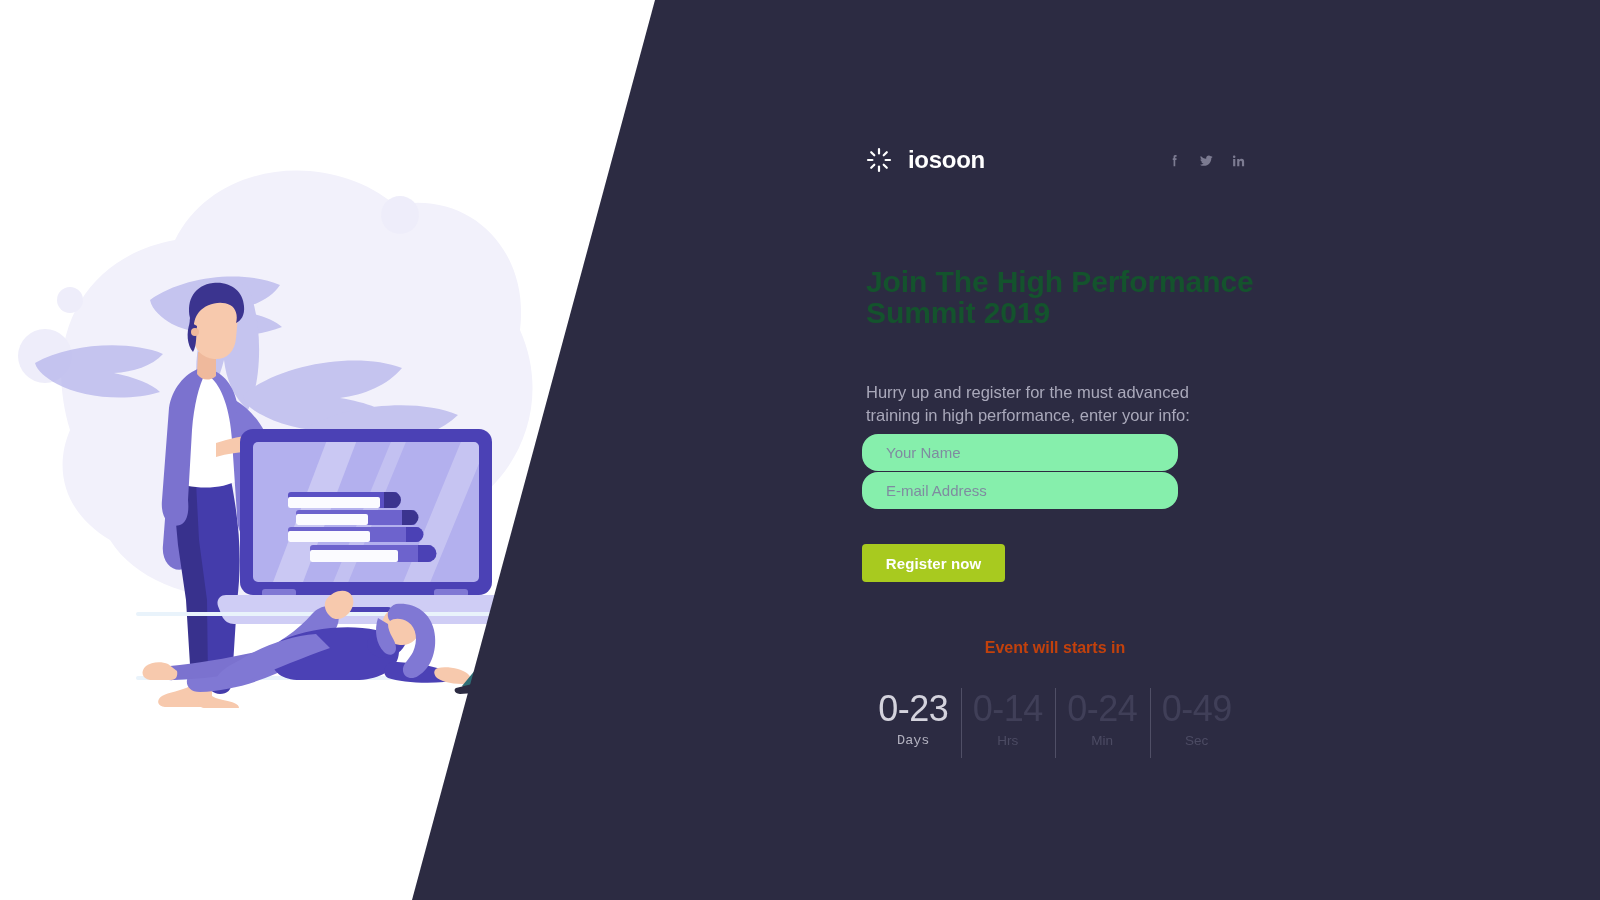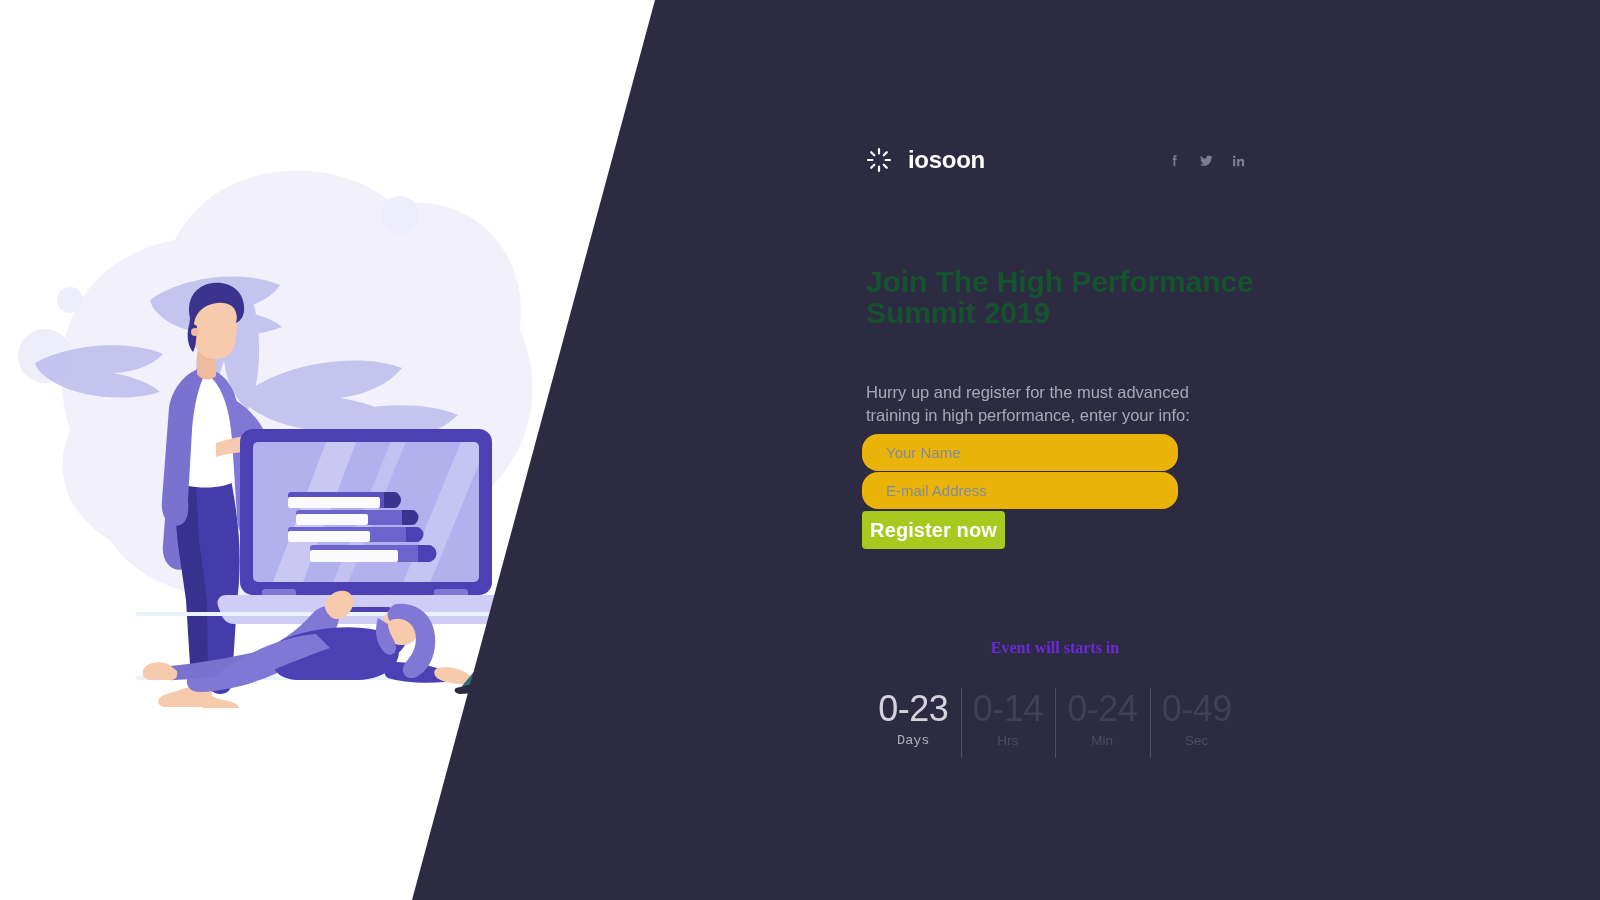--- a/index.html
+++ b/index.html
@@ -101,59 +101,58 @@
   
   .form {
     position: absolute;
     left: 862px; top: 434px;
     width: 382px;
   }
   .field {
     display: block;
     width: 316px;
     height: 37px;
-    background: #eab308;
+    background: #86efac;
     border: none;
     border-radius: 16px;
     padding: 0 24px;
     font-family: "Liberation Sans", sans-serif;
     font-size: 15px;
     font-weight: 300;
     color: #3a3a50;
     outline: none;
   }
   .field::placeholder { color: #7f8ba0; opacity: 1; font-weight: 300; }
   .field + .field { margin-top: 1px; }
 
   .register-btn {
     display: block;
-    margin-top: 2px;
+    margin-top: 35px;
     width: 143px;
     height: 38px;
     background: #a8ca1f;
     color: #ffffff;
     border: none;
     border-radius: 4px;
     font-family: "Liberation Sans", sans-serif;
-    font-size: 20px;
+    font-size: 15px;
     font-weight: bold;
     cursor: pointer;
     letter-spacing: 0.1px;
   }
 
   
   .countdown-heading {
     position: absolute;
     left: 866px; top: 639px;
     width: 378px;
     text-align: center;
-    color: #6d28d9;
+    color: #c2410c;
     font-size: 16px;
     font-weight: bold;
-    font-family: Liberation Serif, serif;
   }
   .countdown {
     position: absolute;
     left: 866px; top: 686px;
     width: 378px;
     display: flex;
     align-items: flex-start;
   }
   .cd-unit {
     flex: 1 1 0;

